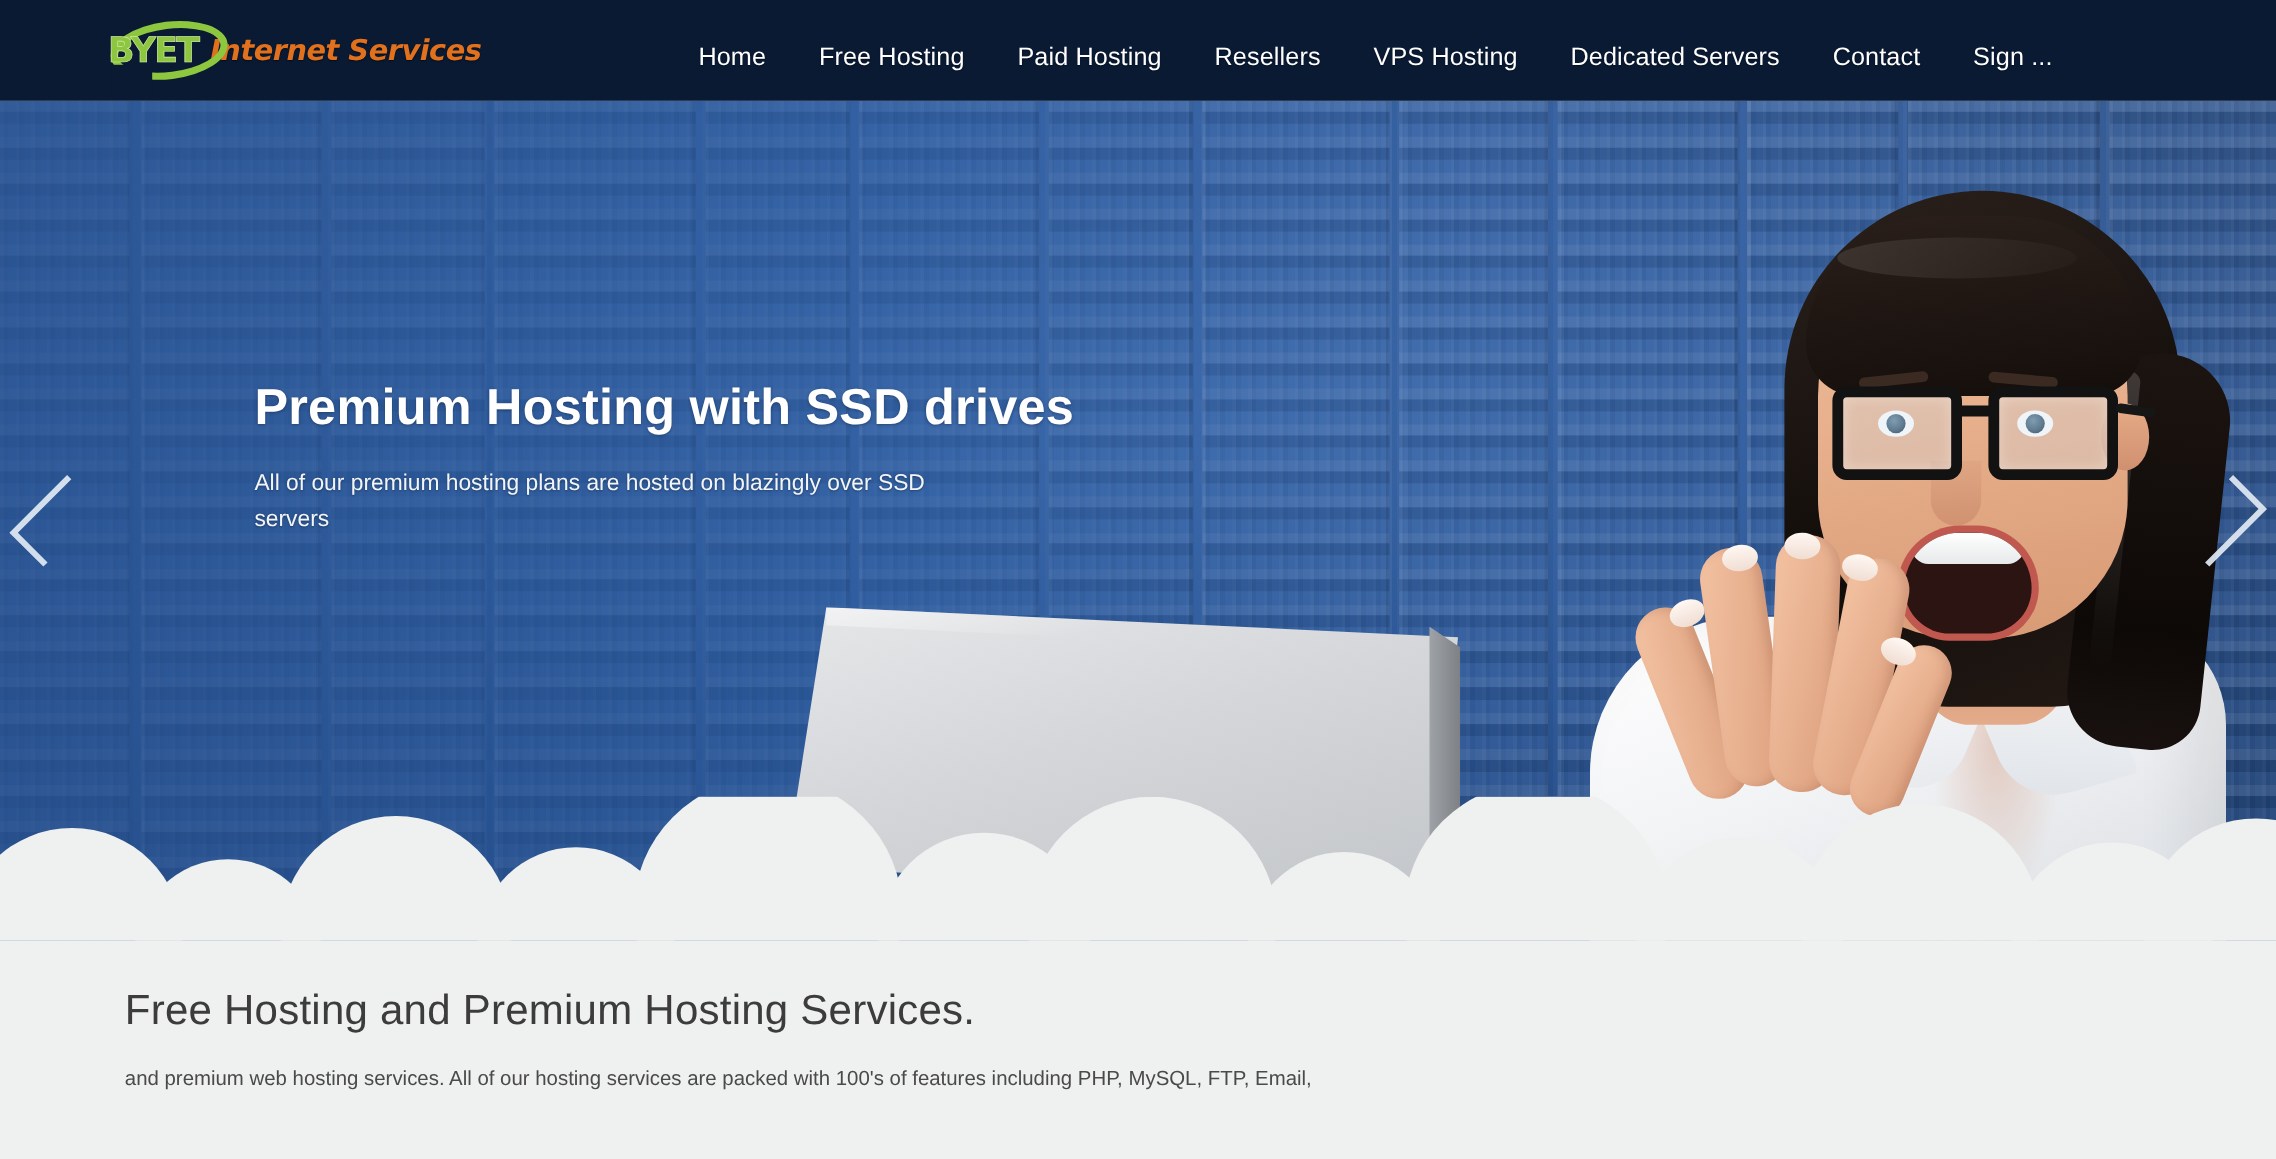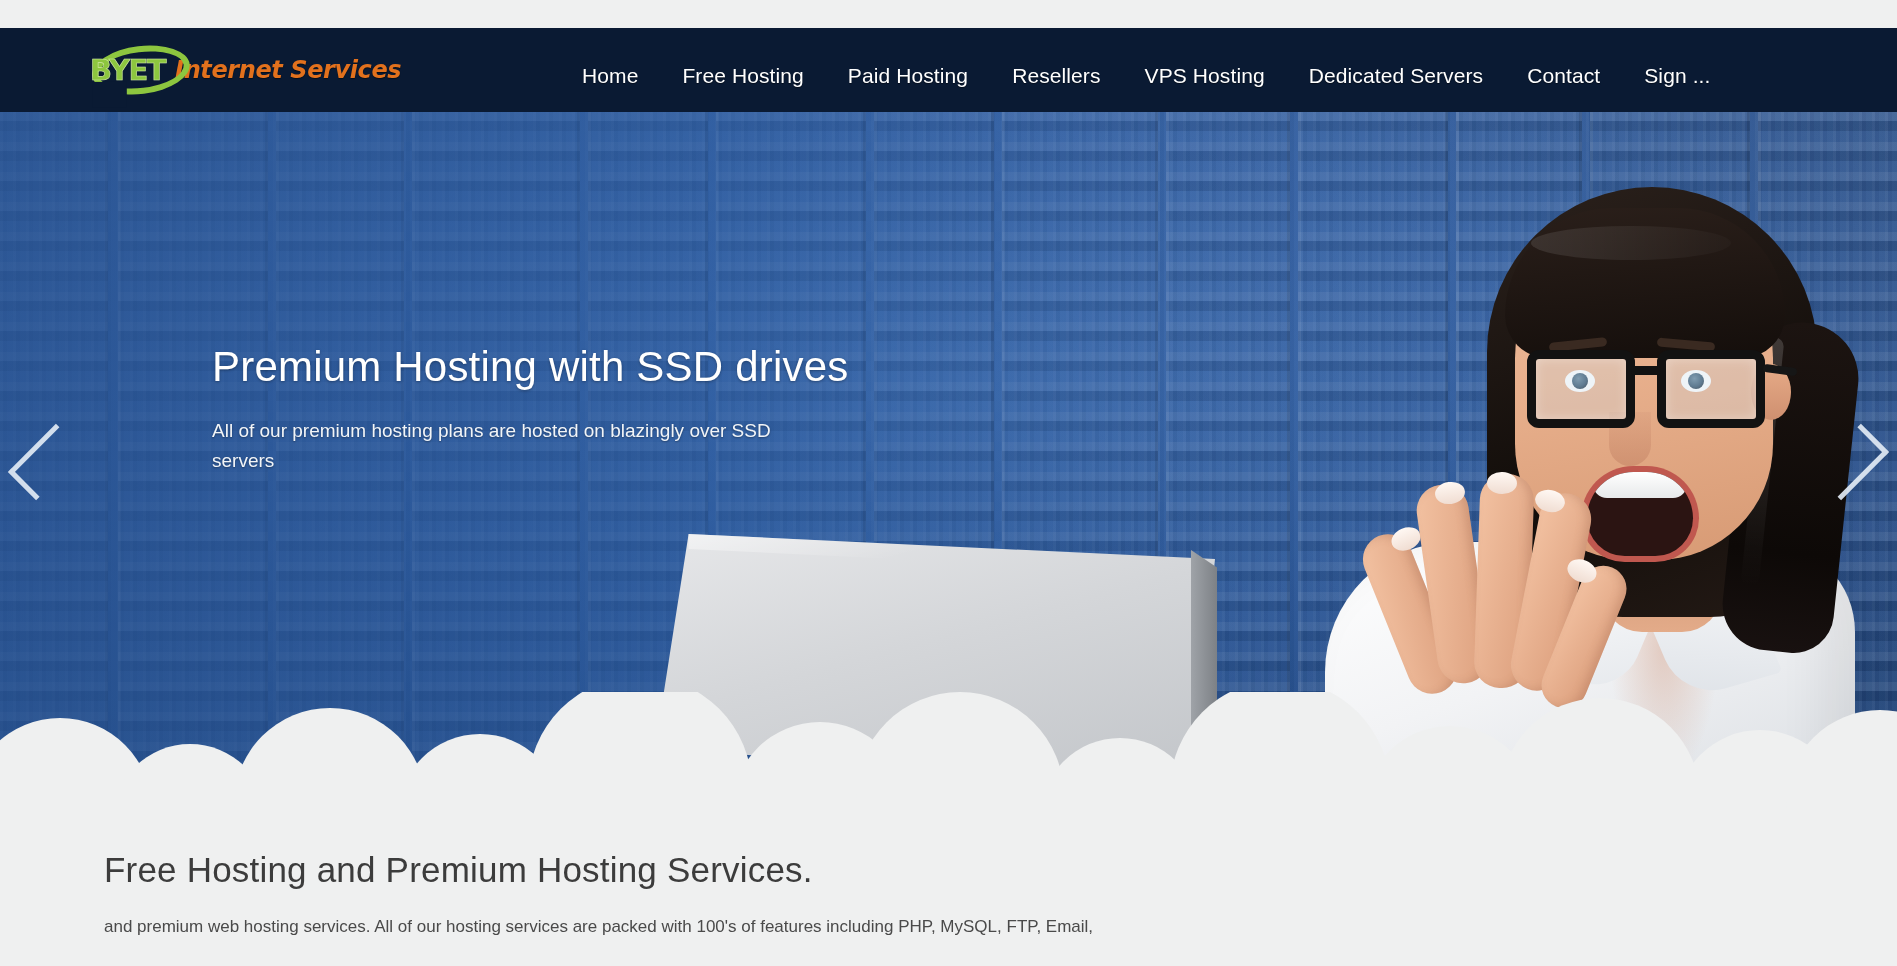--- a/index.html
+++ b/index.html
@@ -10,21 +10,20 @@
     font-family:"Liberation Sans", sans-serif;
     -webkit-font-smoothing:antialiased;
   }
 
   
   .site-header{
     position:relative; height:84px; width:100%;
     background:#0a1a33;
     display:flex; align-items:center;
     z-index:40;
-    margin-top:28px;
   }
   .logo-wrap{
     position:absolute; left:88px; top:6px;
     height:72px; width:290px;
     display:flex; align-items:center; gap:10px;
   }
   .logo-mark{
     position:relative; width:106px; height:62px;
     display:flex; align-items:center; justify-content:center;
   }
@@ -301,21 +300,21 @@
   }
   .prev .chev{ transform:rotate(-135deg); }
   .next .chev{ transform:rotate(45deg); }
 
   
   .hero-copy{
     position:absolute; left:212px; top:232px; z-index:15;
     width:820px;
   }
   .hero-title{
-    font-size:42px; font-weight:normal; color:#ffffff;
+    font-size:42px; font-weight:bold; color:#ffffff;
     letter-spacing:.2px; line-height:1.1;
     text-shadow:0 1px 3px rgba(0,0,0,.3);
     margin-bottom:26px;
   }
   .hero-sub{
     font-size:19px; color:#f2f5f8; line-height:1.55;
     text-shadow:0 1px 2px rgba(0,0,0,.35);
     max-width:600px;
   }
   .hero-btn{

